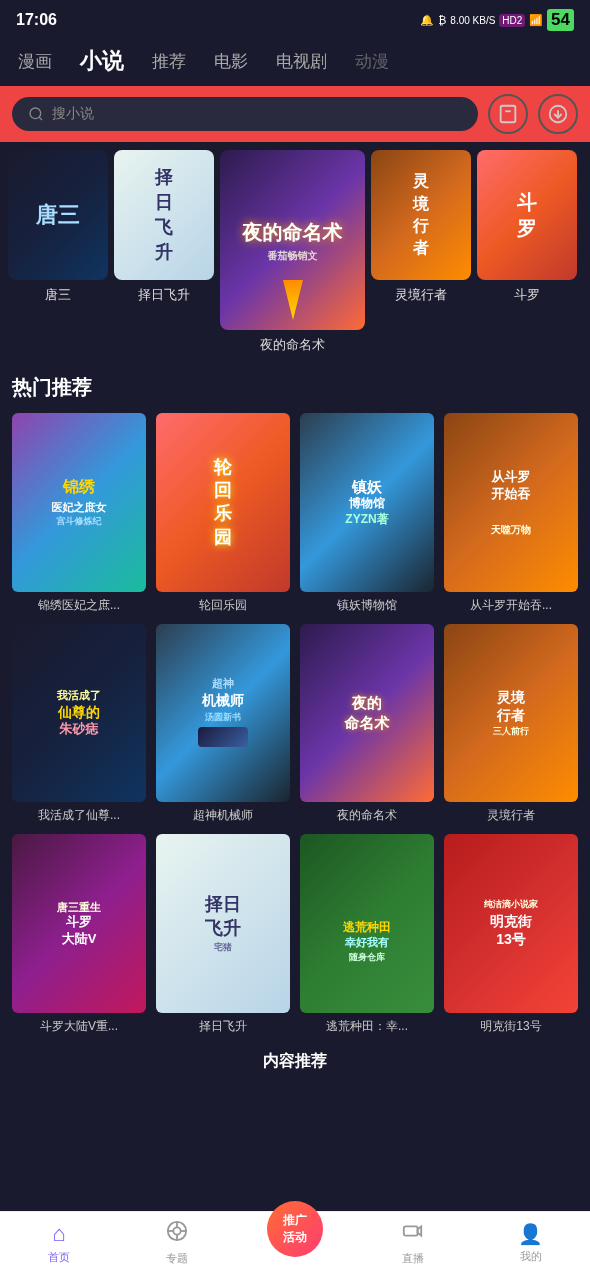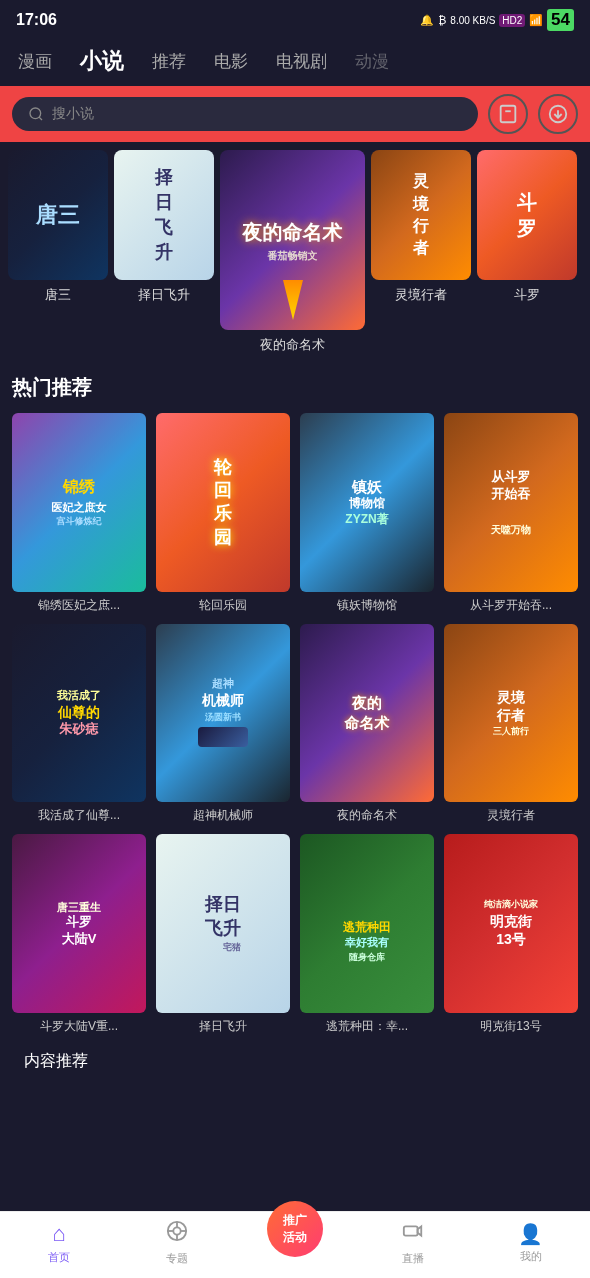--- a/index.html
+++ b/index.html
@@ -241,23 +241,24 @@
       font-size: 12px;
       font-weight: bold;
       color: #fff;
       margin-top: -20px;
       cursor: pointer;
     }
 
     
     .more-section-label {
       font-size: 16px;
-      font-weight: normal;
-      color: #fff;
-      padding: 8px 24px 4px;
+      font-weight: bold;
+      color: #fff;
+      padding: 8px 12px 4px;
+      text-align: center;
     }
 
     
     .cover-1 { background: linear-gradient(135deg, #e8f4f0, #b8d4e8); }
     .cover-3 { background: linear-gradient(135deg, #8b4513, #d2691e, #ff8c00); color: #fff; }
     .cover-4 { background: linear-gradient(135deg, #1a1a2e, #16213e, #0f3460); color: #adf; }
     .cover-5 { background: linear-gradient(135deg, #ff6b6b, #ee5a24, #c0392b); color: #fff; }
     .cover-6 { background: linear-gradient(135deg, #2c3e50, #3498db, #1a252f); color: #fff; }
     .cover-7 { background: linear-gradient(135deg, #8e44ad, #3498db, #1abc9c); color: #fff; }
     .cover-10 { background: linear-gradient(135deg, #1c5722, #2e7d32, #388e3c); color: #afa; }
@@ -441,21 +442,21 @@
           <div style="text-align:center;">
             <div style="font-size:11px;color:#ffd;">唐三重生</div>
             <div style="font-size:13px;font-weight:900;">斗罗<br>大陆V</div>
           </div>
         </div>
         <span class="book-title">斗罗大陆V重...</span>
       </div>
 
       <div class="book-item">
         <div class="book-cover cover-1" style="color:#336;font-size:11px;">
-          <div style="text-align:right;">
+          <div style="text-align:center;">
             <div style="font-size:18px;font-weight:900;color:#336;">择日<br>飞升</div>
             <div style="font-size:9px;color:#669;margin-top:2px;">宅猪</div>
           </div>
         </div>
         <span class="book-title">择日飞升</span>
       </div>
 
       <div class="book-item">
         <div class="book-cover cover-10" style="color:#afa;font-size:10px;">
           <div style="text-align:center;">

